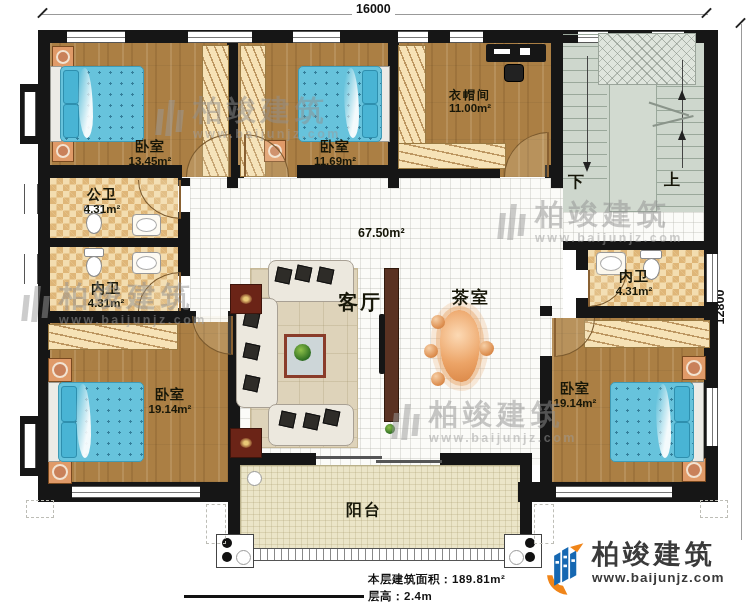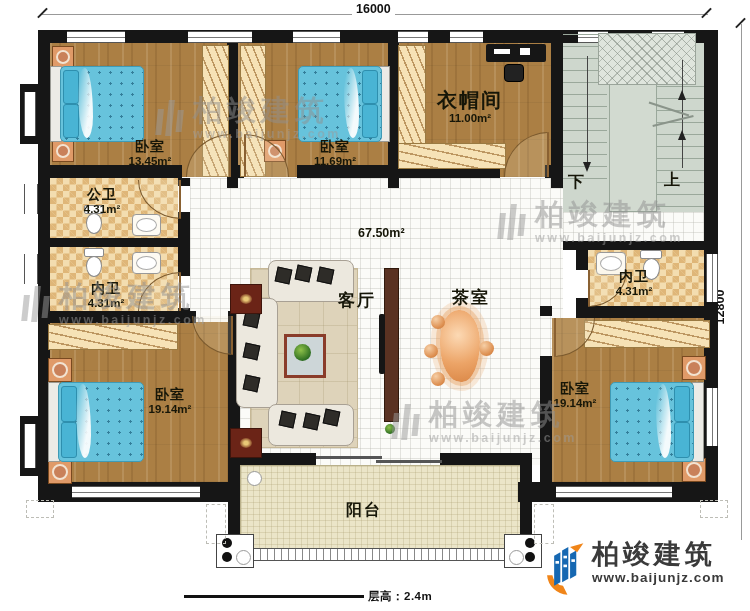--- a/index.html
+++ b/index.html
@@ -78,21 +78,21 @@
   .rail{position:absolute;background-color:#fff;border:1px solid #555;
     background-image:repeating-linear-gradient(90deg,#888 0 1px,transparent 1px 7px);}
   .pcol{position:absolute;background:#fff;border:1.5px solid #444;}
   .dot{position:absolute;width:10px;height:10px;border-radius:50%;background:#111;}
   .ring{position:absolute;width:13px;height:13px;border-radius:50%;border:1.5px solid #999;background:#fff;}
   .slide{position:absolute;background:#555;height:2.5px;}
   .eave{position:absolute;border:1px dashed #bdbdb6;}
   
   .rlabel{position:absolute;text-align:center;color:#161608;line-height:1.2;}
   .rname{font-weight:bold;font-size:14px;letter-spacing:1px;}
-  .rname.big{font-size:20px;letter-spacing:2px;}
+  .rname.big{font-size:12px;letter-spacing:2px;}
   .rarea{font-weight:bold;font-size:11.5px;}
   .solo{position:absolute;font-weight:bold;color:#161608;}
   
   .dimline{position:absolute;background:#999;}
   .tick{position:absolute;width:13px;height:2px;background:#222;transform:rotate(-45deg);}
   .dimlabel{position:absolute;font-size:12.5px;font-weight:bold;color:#111;background:#fff;padding:0 4px;}
   
   .wm{position:absolute;display:flex;align-items:center;gap:7px;opacity:.5;pointer-events:none;}
   .wm-icon{width:30px;height:42px;transform:skewX(-6deg);background-repeat:no-repeat;
     background-image:linear-gradient(#9a9a9a,#9a9a9a),linear-gradient(#9a9a9a,#9a9a9a),linear-gradient(#9a9a9a,#9a9a9a);
@@ -330,21 +330,21 @@
   </div>
   <div class="rlabel" style="left:128px;top:386px;width:84px">
     <div class="rname">卧室</div>
     <div class="rarea">19.14m²</div>
   </div>
   <div class="rlabel" style="left:533px;top:380px;width:84px">
     <div class="rname">卧室</div>
     <div class="rarea">19.14m²</div>
   </div>
   <div class="solo" style="left:358px;top:226px;font-size:12.5px">67.50m²</div>
-  <div class="solo" style="left:338px;top:289px;font-size:17px;letter-spacing:2px">客厅</div>
+  <div class="solo" style="left:338px;top:289px;font-size:20px;letter-spacing:2px">客厅</div>
   <div class="solo" style="left:452px;top:286px;font-size:17px;letter-spacing:2px">茶室</div>
   <div class="solo" style="left:346px;top:500px;font-size:16px;letter-spacing:2px">阳台</div>
 
   <div class="wm" style="left:156px;top:96px">
     <div class="wm-icon"></div>
     <div>
         <div class="wm-name">柏竣建筑</div>
          <div class="wm-url">www.baijunjz.com</div>
       </div>
   </div>
@@ -364,20 +364,23 @@
   </div>
   <div class="wm" style="left:392px;top:400px">
     <div class="wm-icon"></div>
     <div>
         <div class="wm-name">柏竣建筑</div>
          <div class="wm-url">www.baijunjz.com</div>
       </div>
   </div>
 
   <div class="frule" style="left:184px;top:595px;width:180px;height:3px"></div>
+  <div class="stat" style="left:368px;top:572px">
+    <span>本层建筑面积：</span><span>189.81m²</span>
+  </div>
   <div class="stat" style="left:368px;top:589px">
     <span>层高：</span><span>2.4m</span>
   </div>
 
   <div class="logo" style="left:540px;top:540px">
     <svg width="46" height="58" viewBox="0 0 52 62">
       <path d="M8,38 A24,24 0 0 0 31,60 L26,50 A15,15 0 0 1 14,38 Z" fill="#f08519"></path>
       <polygon points="16,16 23,12 23,46 16,50" fill="#1668b2"></polygon>
       <polygon points="25,10 32,6 32,42 25,46" fill="#1668b2"></polygon>
       <polygon points="34,14 41,10 41,38 34,42" fill="#1668b2"></polygon>

